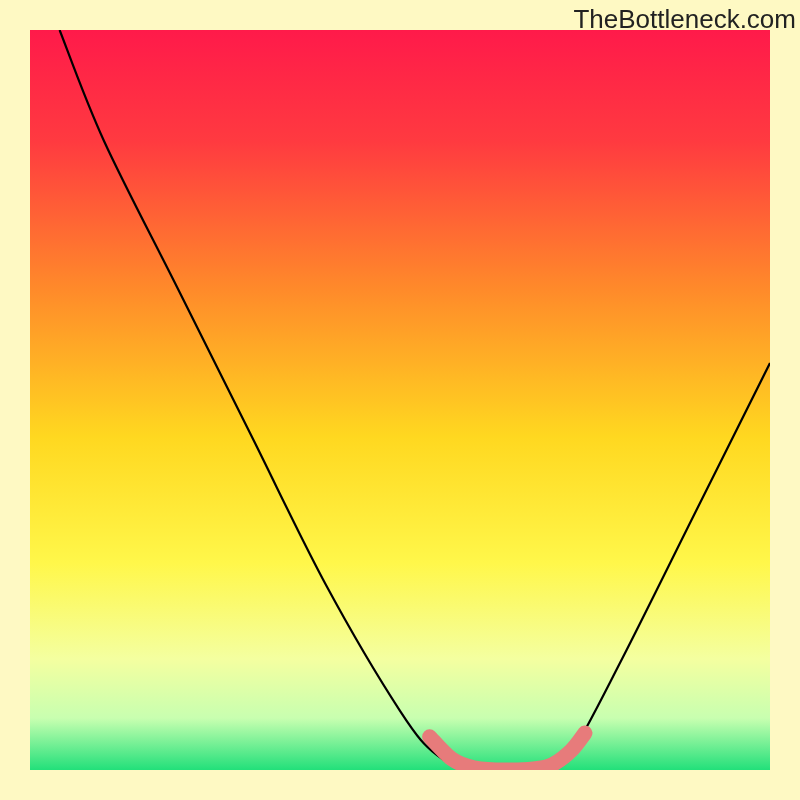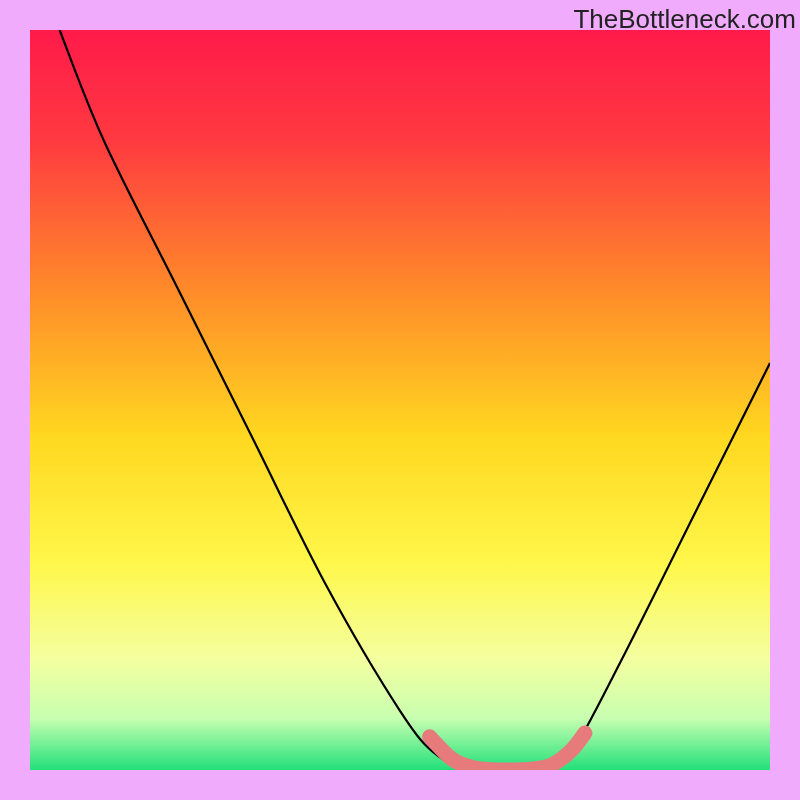--- a/index.html
+++ b/index.html
@@ -7,21 +7,21 @@
     padding: 0;
     background: #fff;
     width: 800px;
     height: 800px;
     overflow: hidden;
     font-family: Arial, Helvetica, sans-serif;
   }
   .root {
     width: 800px;
     height: 800px;
-    background: #f0abfc;
+    background: #fef9c3;
     position: relative;
   }
   .watermark {
     position: absolute;
     top: 4px;
     right: 4px;
     color: #222;
     font-size: 26px;
     font-weight: 500;
     font-family: Arial, Helvetica, sans-serif;

